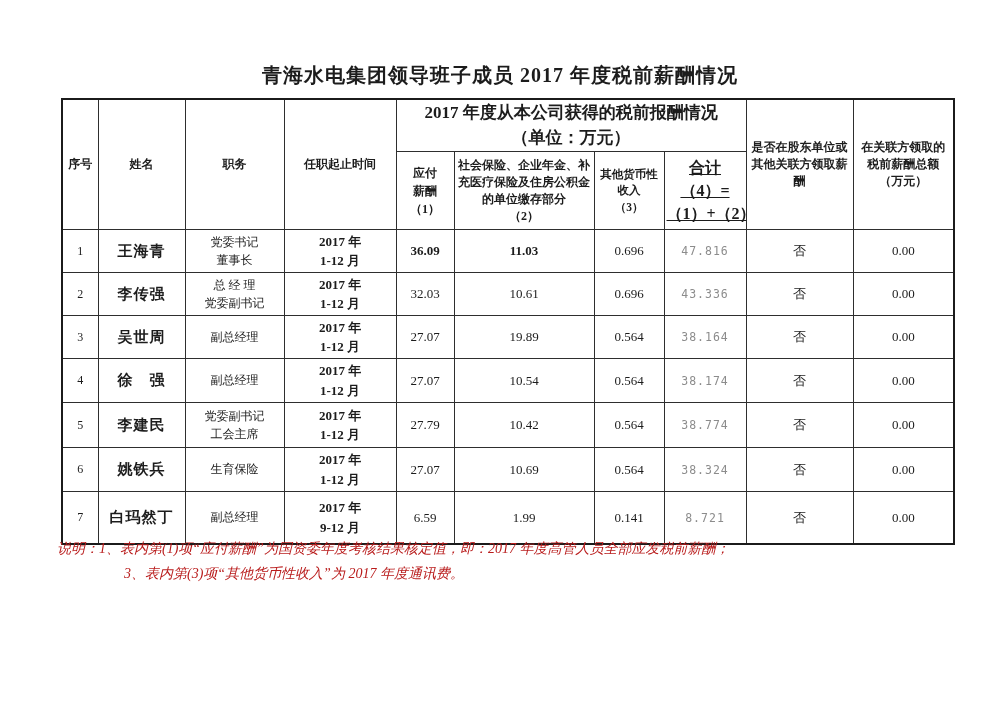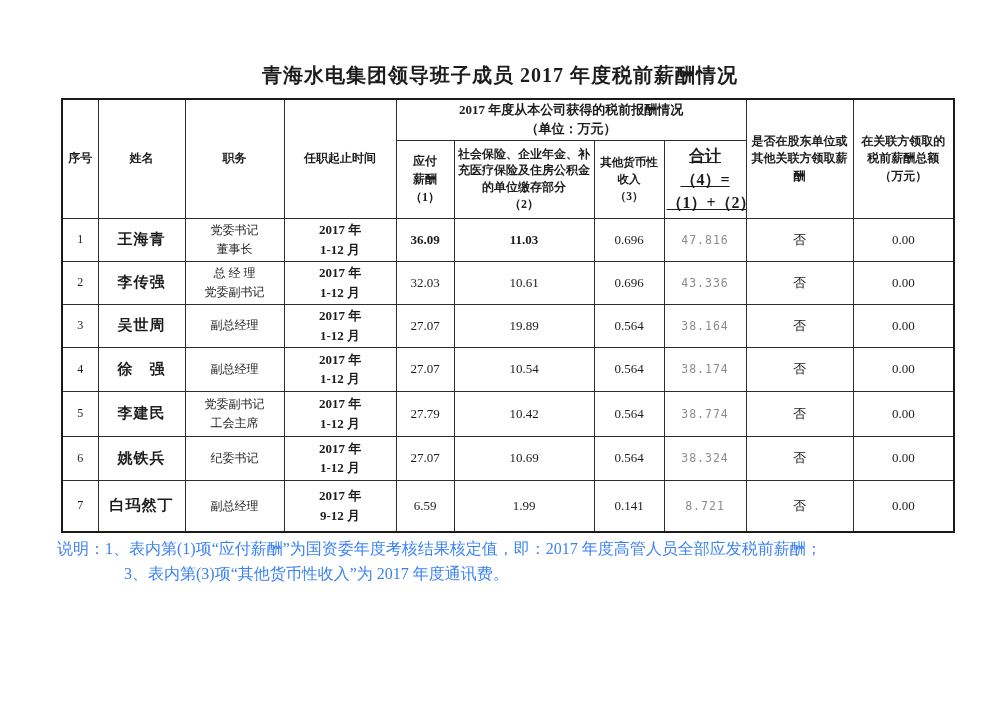--- a/index.html
+++ b/index.html
@@ -19,21 +19,21 @@
     border:2px solid #1b1b1b;
   }
   .salary-table th,.salary-table td{
     border:1px solid #2e2e2e;
     text-align:center;vertical-align:middle;
     padding:1px 2px;white-space:pre-line;overflow:hidden;
   }
   thead tr.hr1{height:37px;}
   thead tr.hr2{height:78px;}
   thead th{font-weight:600;font-size:12px;line-height:1.45;}
-  th.h-group{font-size:13px;margin-left:40px;}
+  th.h-group{font-size:17px;margin-left:40px;}
   th.h-pay{font-size:12px;line-height:1.5;}
   th.h-ins{font-size:12px;line-height:1.4;padding:0 1px;font-weight:600;}
   th.h-other{font-size:11.5px;}
   th.h-total{font-size:16px;text-decoration:underline;}
   th.h-rel,th.h-relamt{font-size:12px;}
   tbody tr{height:43px;}
   tbody tr:nth-child(4){height:44px;}
   tbody tr:nth-child(5){height:45px;}
   tbody tr:nth-child(6){height:44px;}
   tbody tr:nth-child(7){height:52px;}
@@ -47,21 +47,21 @@
   td.c-num{font-size:13px;}
   td.c-total{
     font-family:"DejaVu Sans Mono","Liberation Mono",monospace;
     font-size:11.5px;color:#8c8c8c;letter-spacing:1px;
   }
   td.c-yn{font-size:13px;}
   tbody tr:first-child td:nth-child(5),
   tbody tr:first-child td:nth-child(6){font-weight:600;}
   .notes{
     position:absolute;left:57px;top:537px;width:905px;
-    font-size:16px;line-height:24.5px;color:#3b82f6;
+    font-size:14px;line-height:24.5px;color:#b91c1c;font-style:italic;
   }
   .note-first{display:block;}
   .note-label{display:inline;}
   .note-rest{padding-left:67px;}
 </style>
 </head>
 <body>
 
 <div class="page">
 
@@ -168,21 +168,21 @@
         <td class="c-num">27.79</td>
         <td class="c-num">10.42</td>
         <td class="c-num">0.564</td>
         <td class="c-total">38.774</td>
         <td class="c-yn">否</td>
         <td class="c-num">0.00</td>
       </tr>
       <tr>
         <td class="c-seq">6</td>
         <td class="c-name">姚铁兵</td>
-        <td class="c-pos">纪委书记</td>
+        <td class="c-pos">生育保险</td>
         <td class="c-term">2017 年
 1-12 月</td>
         <td class="c-num">27.07</td>
         <td class="c-num">10.69</td>
         <td class="c-num">0.564</td>
         <td class="c-total">38.324</td>
         <td class="c-yn">否</td>
         <td class="c-num">0.00</td>
       </tr>
       <tr>

